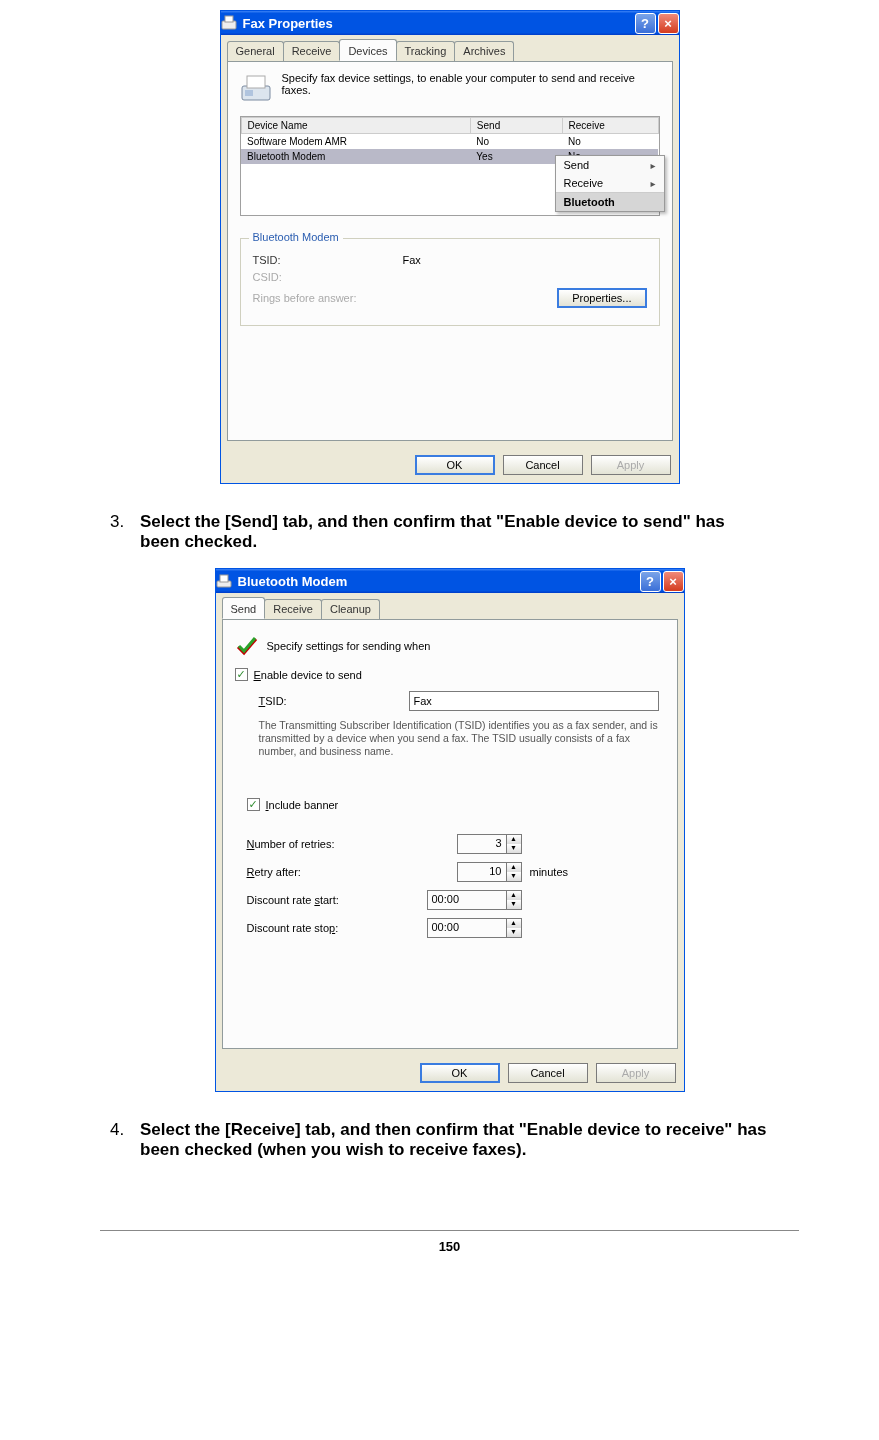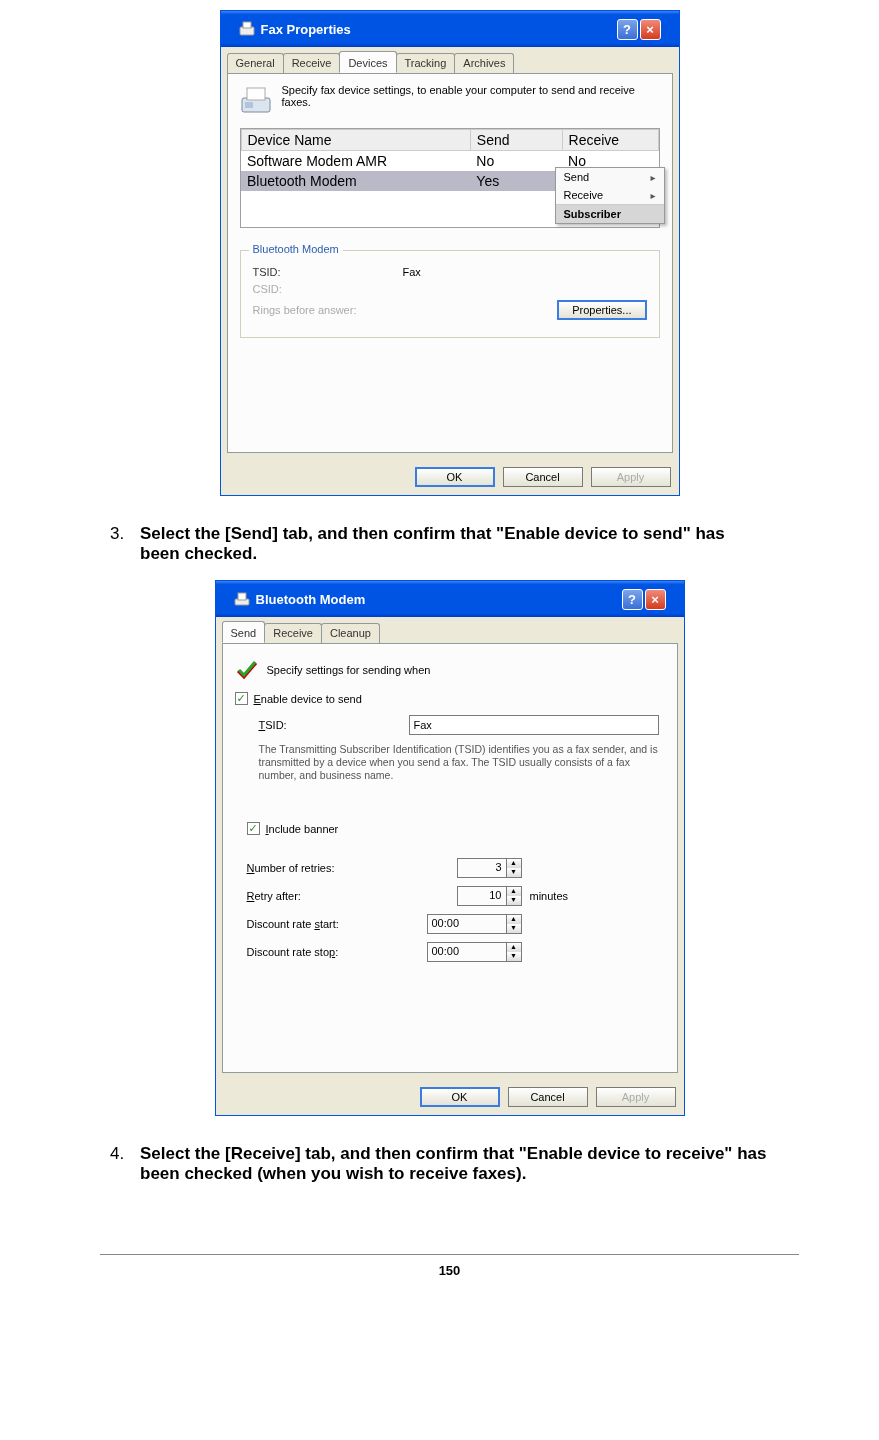--- a/index.html
+++ b/index.html
@@ -1,38 +1,38 @@
 <!DOCTYPE html>
 <html><head>
 <meta charset="utf-8">
 <style>
 * { box-sizing: border-box; margin: 0; padding: 0; }
 body { font-family: Arial, sans-serif; background: #fff; width: 879px; }
 .page { padding: 10px 80px 30px 100px; }
 
 
 .window { border: 1px solid #0054e3; background: #ece9d8; font-family: Tahoma, sans-serif; font-size: 11px; margin: 0 auto; }
-.titlebar { background: linear-gradient(to bottom, #3b82f6 0%, #0054e3 10%, #0054e3 90%, #003cc7 100%); height: 36px; display: flex; align-items: center; padding: 0 18px; color: #fff; font-size: 13px; font-weight: bold; }
+.titlebar { background: linear-gradient(to bottom, #3b82f6 0%, #0054e3 10%, #0054e3 90%, #003cc7 100%); height: 24px; display: flex; align-items: center; padding: 0 0; color: #fff; font-size: 13px; font-weight: bold; }
 .titlebar .icon-box { width: 16px; height: 16px; margin-right: 6px; display: inline-flex; align-items: center; justify-content: center; }
 .titlebar .spacer { flex: 1; }
 .title-btn { width: 21px; height: 21px; border: 1px solid #fff; border-radius: 3px; margin-left: 2px; display: inline-flex; align-items: center; justify-content: center; font-weight: bold; font-size: 13px; }
 .title-btn.help { background: linear-gradient(to bottom, #7ba4e8, #3a6fd8); color: #fff; }
 .title-btn.close { background: linear-gradient(to bottom, #f08a7a, #d43c1f); color: #fff; }
 
 
 .tabrow { display: flex; padding: 6px 6px 0 6px; }
 .tab { background: #ece9d8; border: 1px solid #919b9c; border-bottom: none; padding: 3px 8px; margin-right: -1px; border-radius: 3px 3px 0 0; color: #333; cursor: default; }
 .tab.active { background: #fcfcfc; border-bottom: 1px solid #fcfcfc; position: relative; z-index: 2; padding-top: 5px; margin-top: -2px; }
 .tabpanel { background: #fcfcfc; border: 1px solid #919b9c; margin: 0 6px 6px 6px; padding: 10px 12px 16px 12px; position: relative; }
 
 
 .desc-row { display: flex; align-items: flex-start; gap: 10px; margin-bottom: 12px; }
 .fax-icon { width: 32px; height: 32px; flex-shrink: 0; }
 .dev-table-wrap { border: 1px solid #a0a0a0; background: #fff; height: 100px; position: relative; }
-.dev-table { width: 100%; border-collapse: collapse; font-size: 14px; }
+.dev-table { width: 100%; border-collapse: collapse; font-size: 10px; }
 .dev-table th { background: #eee; border: 1px solid #ccc; font-weight: normal; text-align: left; padding: 2px 6px; }
 .dev-table td { padding: 2px 6px; }
 .dev-table tr.sel td { background: #b9b9c8; }
 .context-menu { position: absolute; top: 38px; right: -6px; background: #f9f9f9; border: 1px solid #999; box-shadow: 2px 2px 3px rgba(0,0,0,0.25); width: 110px; font-size: 11px; z-index: 5;}
 .context-menu .cmrow { display: flex; justify-content: space-between; padding: 3px 8px; }
 .context-menu .cmrow.sep { border-top: 1px solid #ccc; }
 .context-menu .cmrow.bold { font-weight: bold; background: #d6d6d6; }
 
 .groupbox { border: 1px solid #d0d0bf; margin-top: 22px; padding: 10px 12px 12px 12px; position: relative; }
 .groupbox .legend { position: absolute; top: -8px; left: 8px; background: #fcfcfc; padding: 0 4px; color: #2a5db0; }
@@ -130,21 +130,21 @@
         <div class="context-menu">
           <div class="cmrow">
             <span>Send</span>
               <span class="arrow-r"></span>
           </div>
           <div class="cmrow">
             <span>Receive</span>
               <span class="arrow-r"></span>
           </div>
           <div class="cmrow sep bold">
-            <span>Subscriber</span>
+            <span>Bluetooth</span>
           </div>
         </div>
       </div>
 
       <div class="groupbox">
         <span class="legend">Bluetooth Modem</span>
         <div class="row">
           <span class="lab">TSID:</span>
           <span>Fax</span>
         </div>

